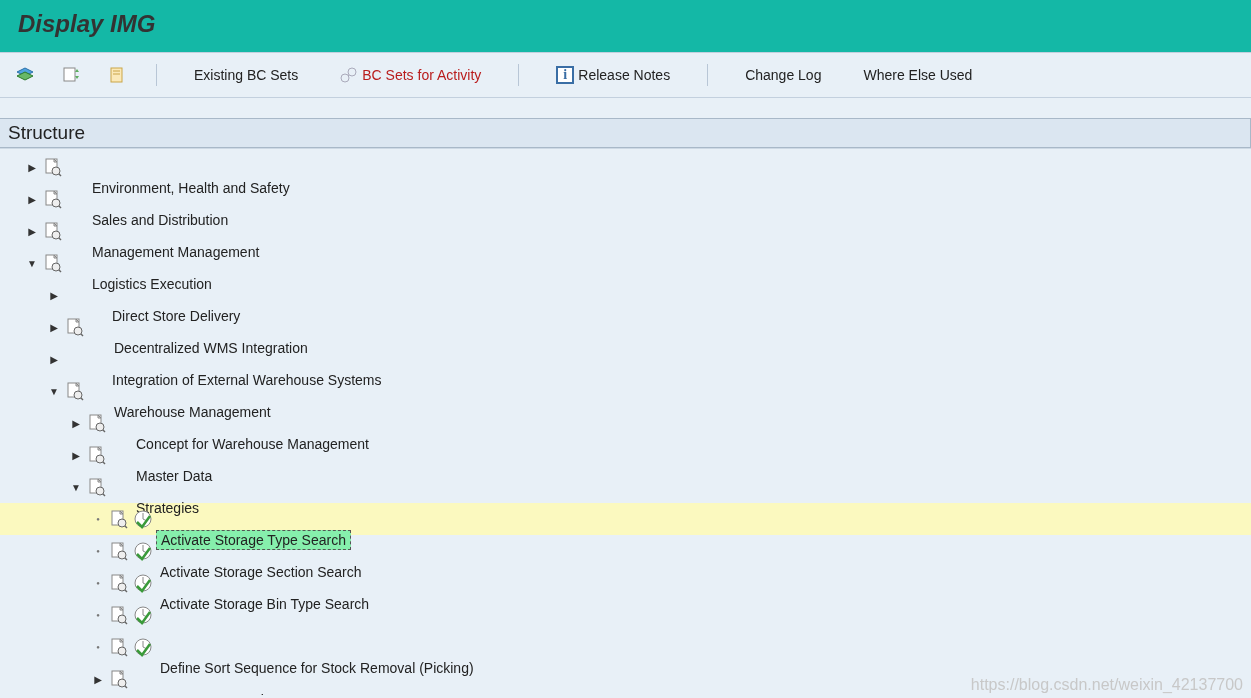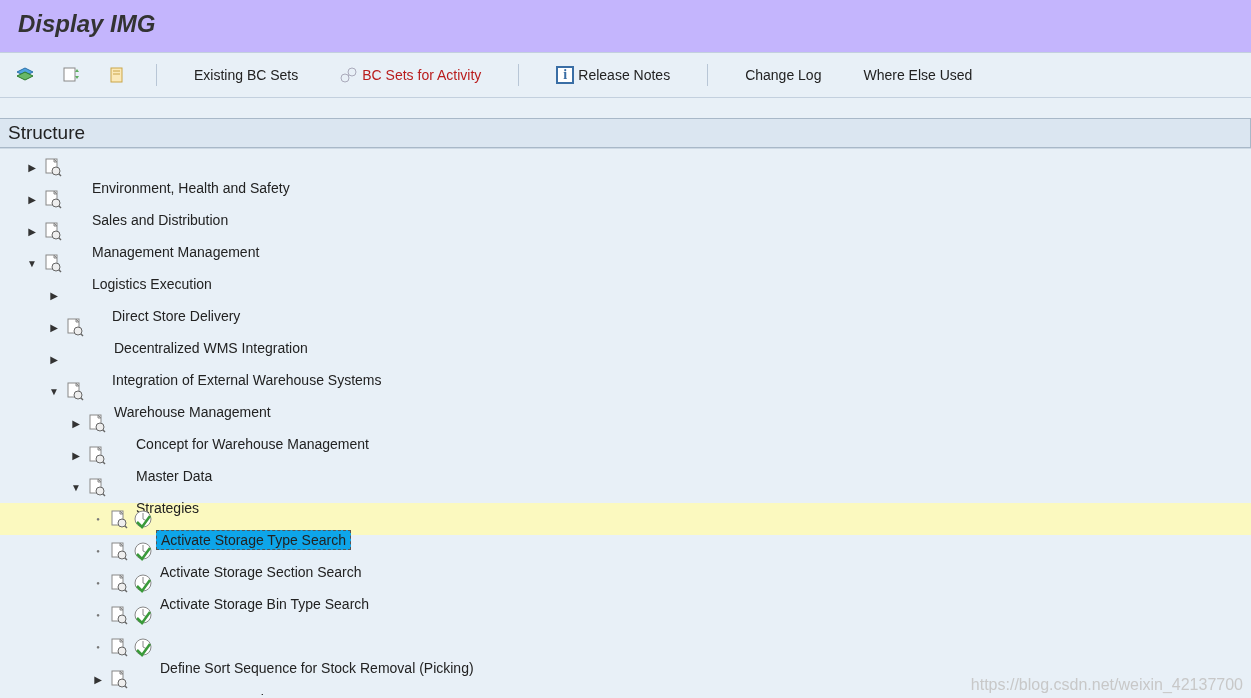--- a/index.html
+++ b/index.html
@@ -5,21 +5,21 @@
   * { box-sizing: border-box; }
   body {
     margin: 0;
     font-family: Arial, Helvetica, sans-serif;
     font-size: 14px;
     background: #e8f0f7;
     color: #222;
     width: 1251px;
   }
   .title-bar {
-    background: #c4b5fd;
+    background: #14b8a6;
     padding: 10px 18px 14px 18px;
     border-bottom: 1px solid #c3d0de;
   }
   .title-text {
     font-size: 24px;
     font-weight: bold;
     font-style: italic;
     color: #333;
   }
   .toolbar {
@@ -90,21 +90,21 @@
     margin-right: 2px;
     cursor: pointer;
   }
   .node-label {
     padding: 1px 4px;
     cursor: pointer;
     margin-top: 42px;
   }
   .node-label.selbox {
     border: 1px dashed #555;
-    background: #0ea5e9;
+    background: #86efac;
   }
   .watermark {
     position: fixed;
     right: 8px; bottom: 4px;
     color: #c8c8c8;
     font-size: 16px;
     pointer-events: none;
   }
 </style>
 </head>

